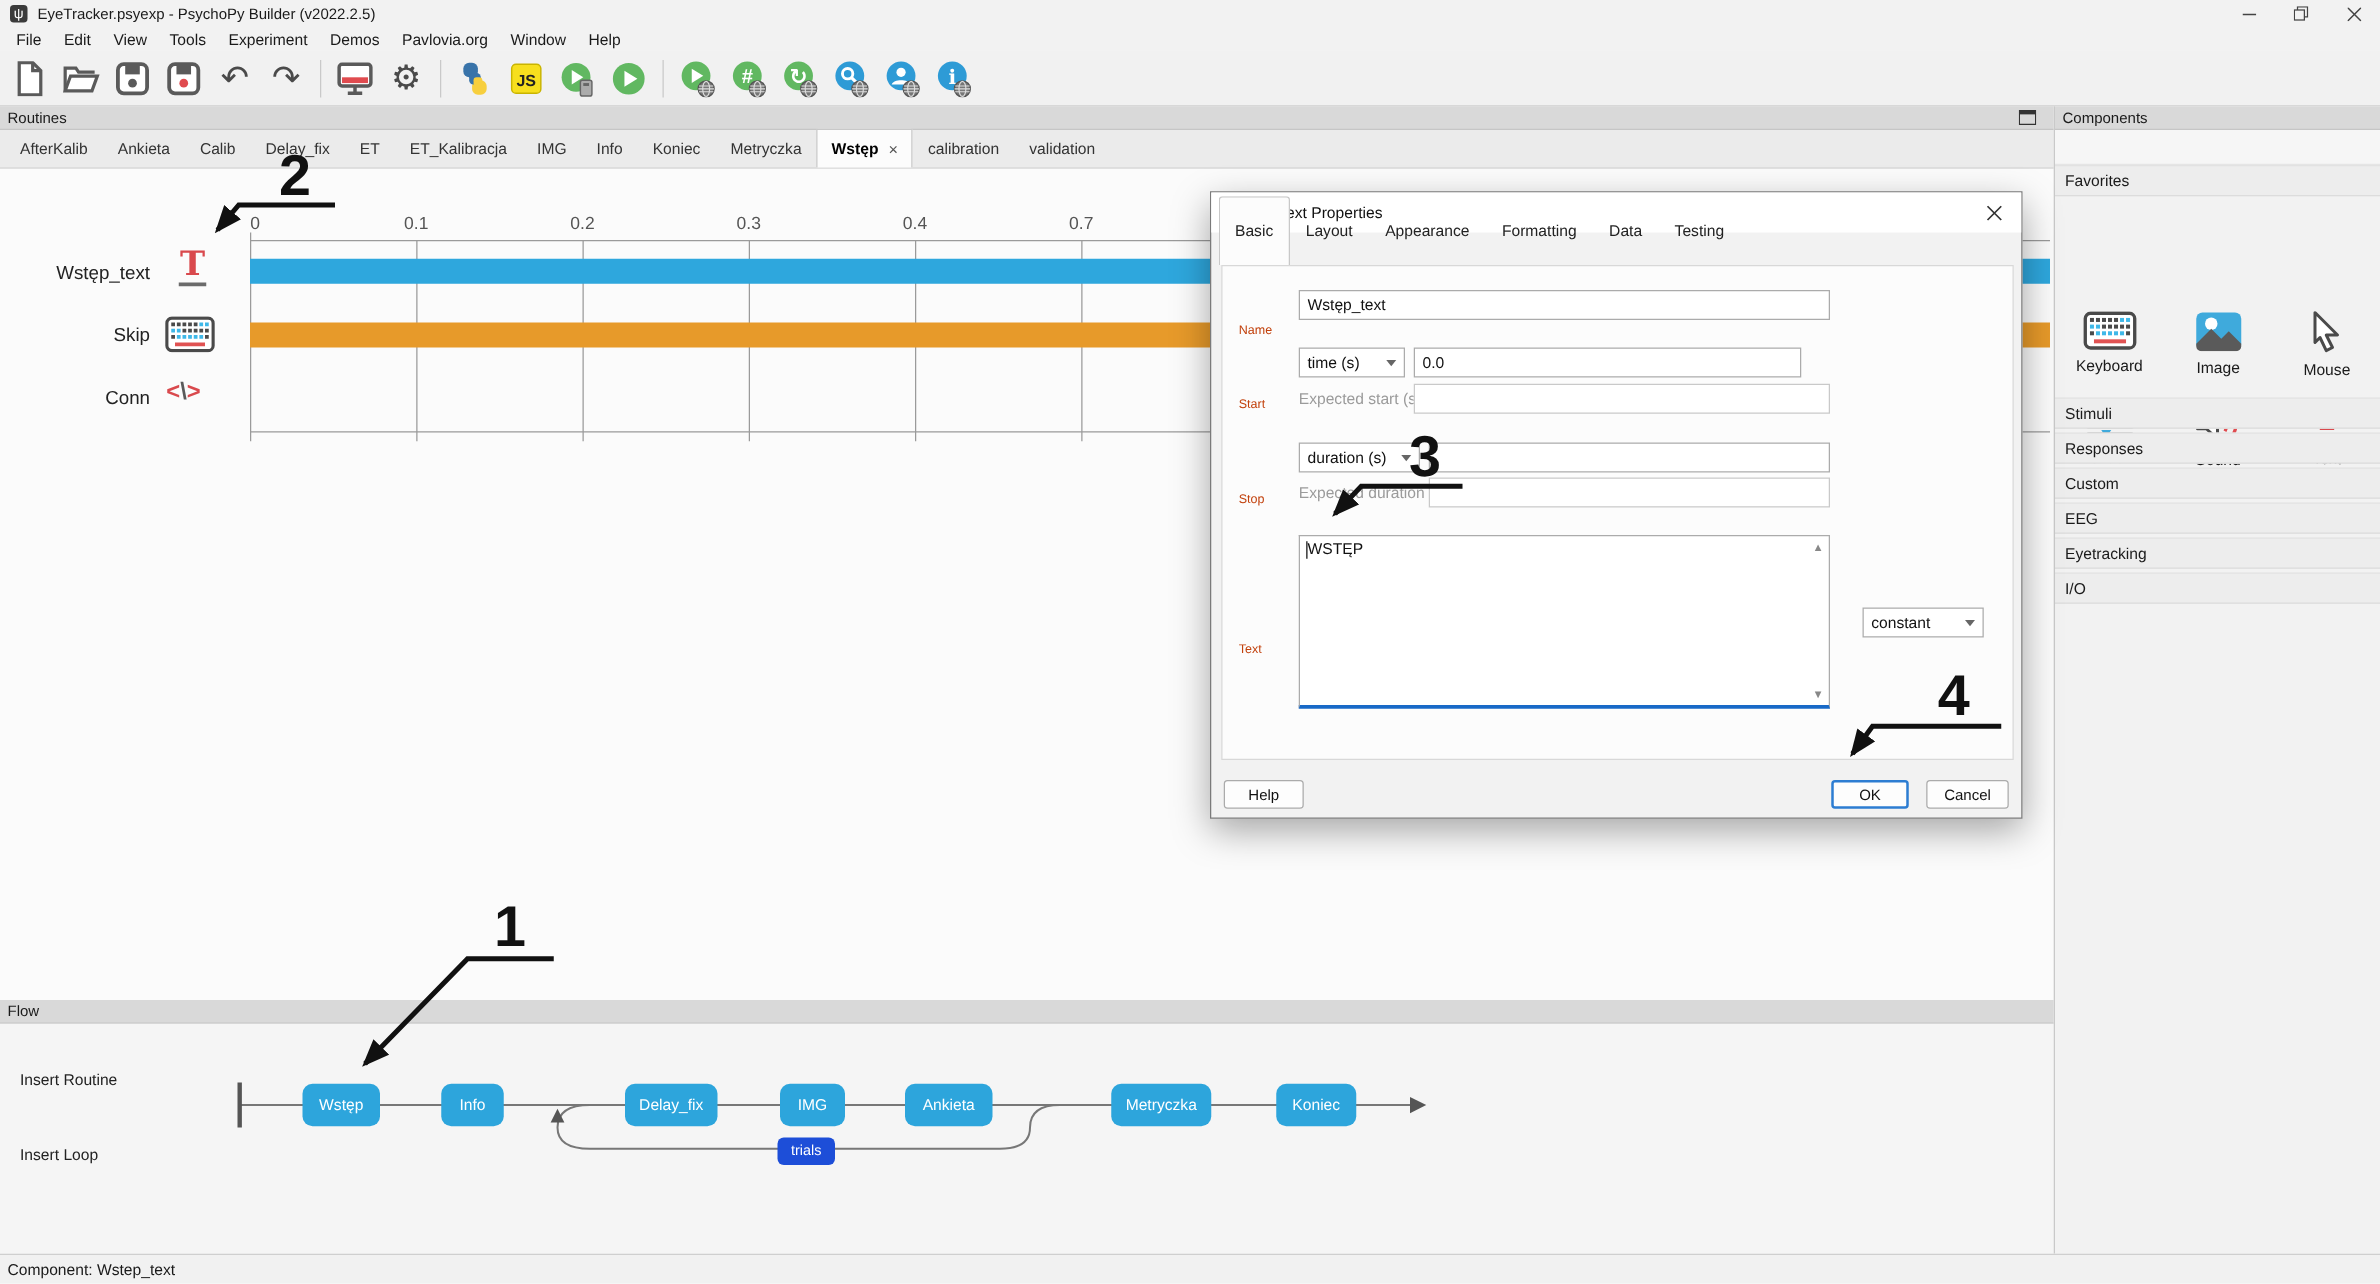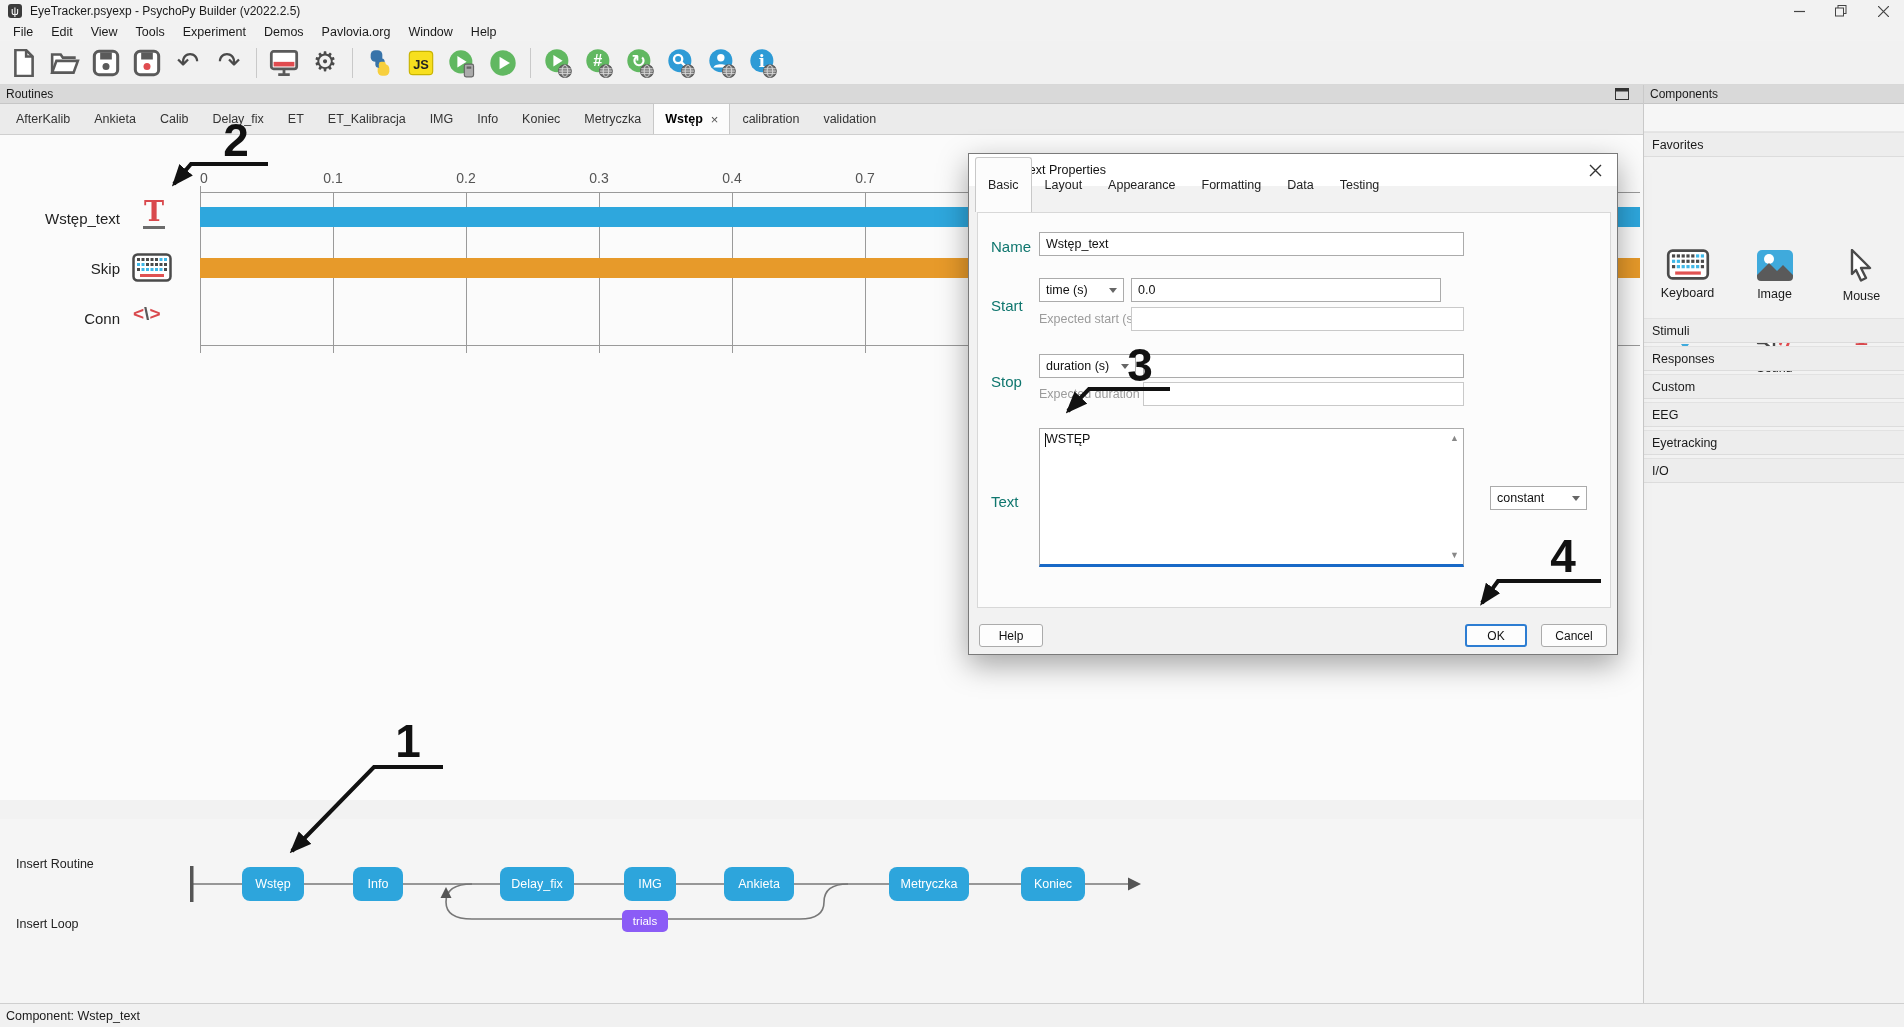--- a/index.html
+++ b/index.html
@@ -37,41 +37,41 @@
   .row-label{font-size:15px;color:#222;text-align:right;width:120px;}
   .gridline{position:absolute;width:1px;background:#9A9A9A;}
   .tick-label{position:absolute;font-size:14px;color:#555;transform:translateX(-50%);}
   .bar{position:absolute;height:20px;z-index:1;}
   .comp-T{font-family:"DejaVu Serif","Liberation Serif",serif;font-weight:bold;color:#D9494D;}
   
   .flow-area{left:0;top:819px;width:1643px;height:184px;background:#F5F5F5;}
   .flow-label{position:absolute;font-size:12.5px;color:#222;}
   .flow-btn{position:absolute;height:34px;border-radius:8px;background:#2DA5DC;color:#fff;
             font-size:12.5px;display:flex;align-items:center;justify-content:center;z-index:3;}
-  .loop-tag{position:absolute;background:#8b5cf6;color:#fff;font-size:11.5px;border-radius:5px;
+  .loop-tag{position:absolute;background:#1d4ed8;color:#fff;font-size:11.5px;border-radius:5px;
             display:flex;align-items:center;justify-content:center;z-index:3;}
   
   .comp-panel{left:1643px;top:85px;width:261px;height:918px;background:#F2F2F2;border-left:1px solid #C9C9C9;box-sizing:border-box;}
   .section-band{position:relative;width:100%;height:25px;background:#EDEDED;border-top:1px solid #E2E2E2;
                 border-bottom:1px solid #DCDCDC;font-size:12.5px;display:flex;align-items:center;
                 padding-left:8px;box-sizing:border-box;color:#1a1a1a;margin-bottom:3px;}
   .fav-grid{position:absolute;left:0;top:156px;width:261px;display:grid;grid-template-columns:1fr 1fr 1fr;row-gap:10px;}
   .fav-item{display:flex;flex-direction:column;align-items:center;gap:6px;padding-top:8px;}
   .fav-label{font-size:12.5px;color:#1a1a1a;}
   
   .dialog{left:968px;top:153px;width:650px;height:502px;background:#F2F2F2;border:1px solid #7a7a7a;
           box-shadow:0 10px 28px rgba(0,0,0,.35);z-index:10;box-sizing:border-box;}
   .dlg-title{position:absolute;left:0;top:0;width:100%;height:32px;background:#FFFFFF;display:flex;align-items:center;}
   .dlg-title-text{font-size:12.5px;margin-left:14px;color:#111;}
   .dlg-close{position:absolute;right:14px;top:8px;width:16px;height:16px;display:flex;align-items:center;justify-content:center;}
   .dlg-tabs{position:absolute;left:6px;top:32px;height:26px;display:flex;align-items:flex-end;}
   .dtab{font-size:12.5px;padding:20px 12px;color:#222;border:1px solid transparent;border-bottom:none;}
   .dtab.active{background:#FCFCFC;border-color:#C8C8C8;border-radius:3px 3px 0 0;}
   .dlg-panel{position:absolute;left:8px;top:58px;width:634px;height:396px;background:#FCFCFC;border:1px solid #D8D8D8;box-sizing:border-box;}
-  .fld-label{position:absolute;font-size:15px;color:#0f766e;}
+  .fld-label{position:absolute;font-size:10px;color:#c2410c;margin-top:21px;}
   .hint-label{position:absolute;font-size:12.5px;color:#9B9B9B;}
   .txt-input{position:absolute;border:1px solid #ABABAB;background:#fff;font-size:12.5px;
              font-family:"Liberation Sans","DejaVu Sans",sans-serif;padding:2px 6px;box-sizing:border-box;color:#111;}
   .txt-input.light{border-color:#C9C9C9;}
   .dd{position:absolute;border:1px solid #ABABAB;background:#fff;font-size:12.5px;display:flex;
       align-items:center;padding-left:6px;box-sizing:border-box;color:#111;}
   .dd .caret{position:absolute;right:6px;top:50%;margin-top:-2px;width:0;height:0;
              border-left:4px solid transparent;border-right:4px solid transparent;border-top:5px solid #666;}
   .textarea{position:absolute;background:#fff;border:1px solid #ABABAB;border-bottom:3px solid #1869C7;
             font-size:12.5px;padding:3px 6px;box-sizing:border-box;color:#111;}
@@ -417,20 +417,23 @@
           <rect x="23" y="15" width="3" height="3"></rect>
           <rect x="27.5" y="15" width="3" height="3"></rect>
         </g>
         <rect x="8" y="21" width="24" height="3" fill="#E05252"></rect>
       </svg></div>
   <div class="abs row-label" style="left:0px;top:310px;">Conn</div>
   <div class="abs" style="left:133px;top:303px;font-size:19px;font-weight:bold;z-index:2;">
     <span style="color:#D9494D;">&lt;</span><span style="color:#5a5a5a;">\</span><span style="color:#D9494D;">&gt;</span>
   </div>
 
+  <div class="abs band-header" style="left:0;top:800px;width:1643px;height:19px;">
+    <span>Flow</span>
+  </div>
   <div class="abs flow-area"></div>
   <span class="flow-label" style="left:16px;top:857px;">Insert Routine</span>
   <span class="flow-label" style="left:16px;top:917px;">Insert Loop</span>
 
   <svg class="abs flow-svg" width="1904" height="1027">
     <line x1="192" y1="884" x2="1128" y2="884" stroke="#777" stroke-width="1.6"></line>
     <polygon points="1128,877.5 1141,884 1128,890.5" fill="#555"></polygon>
     <rect x="190" y="866" width="3.5" height="36" fill="#555"></rect>
     <path d="M472 884 Q446 884 446 902 Q446 919 472 919 L800 919 Q824 919 824 902 Q824 884 848 884" fill="none" stroke="#777" stroke-width="1.6"></path>
     <polygon points="446,887 440.5,898 451.5,898" fill="#555"></polygon>

